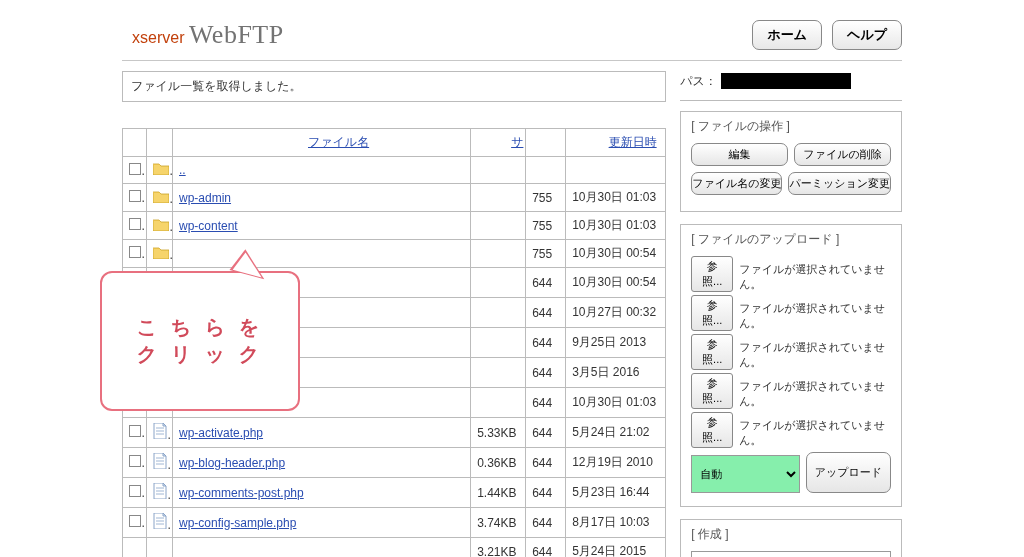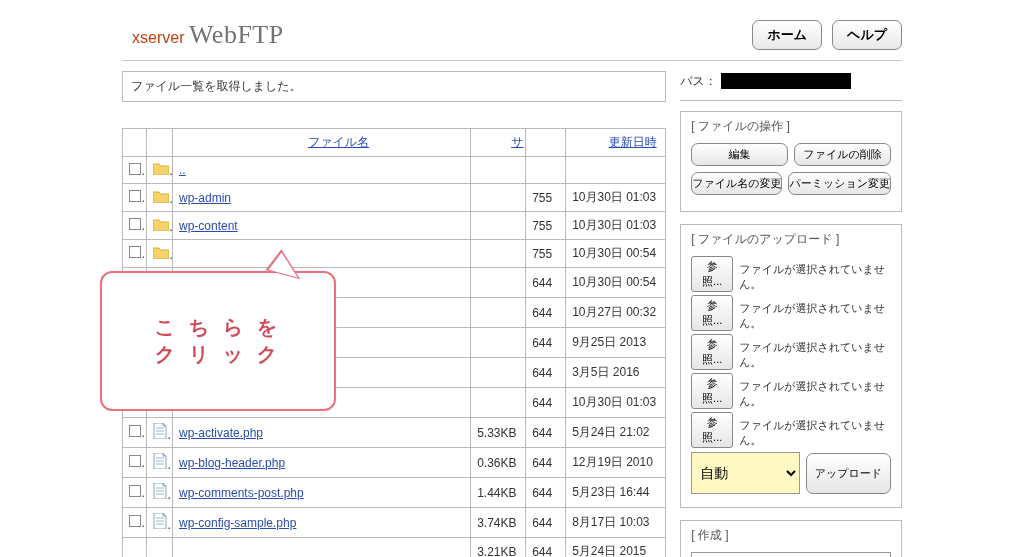--- a/index.html
+++ b/index.html
@@ -128,27 +128,27 @@
     border-radius: 7px;
     cursor: pointer;
     white-space: nowrap;
   }
   .up-row { display:flex; align-items:flex-end; gap:6px; margin-bottom:3px;}
   .browse-btn {
     border:1px solid #888; background:linear-gradient(#fff,#e6e6e6);
     padding:2px 6px; font-size:11px; border-radius:3px; cursor:pointer;
   }
   .nofile { font-size:11px; color:#333;}
-  .sel { border:1px solid #999; padding:11px 4px; font-size:14px; background:#fef9c3;}
+  .sel { border:1px solid #999; padding:11px 4px; font-size:11px; background:#86efac;}
   .txtin { border:1px solid #999; padding:2px 4px; font-size:11px; width:100%; background:#fff; height:20px;}
   .right-align { display:flex; justify-content:flex-end; margin-top:4px;}
   .callout {
     position:absolute;
     left: -22px; top: 200px;
-    width: 236px; height: 140px;
+    width: 200px; height: 140px;
     background:#fff;
     border:2px solid #e8707f;
     border-radius:12px;
     display:flex; align-items:center; justify-content:center;
     font-size:20px; color:#d14a5a; font-weight:bold;
     letter-spacing:4px;
     z-index: 5;
   }
   .callout-tail {
     position:absolute;

